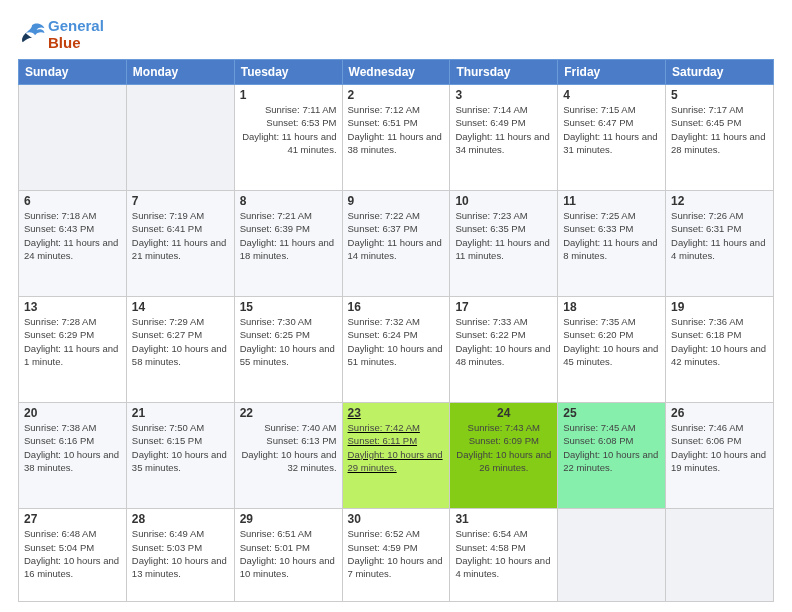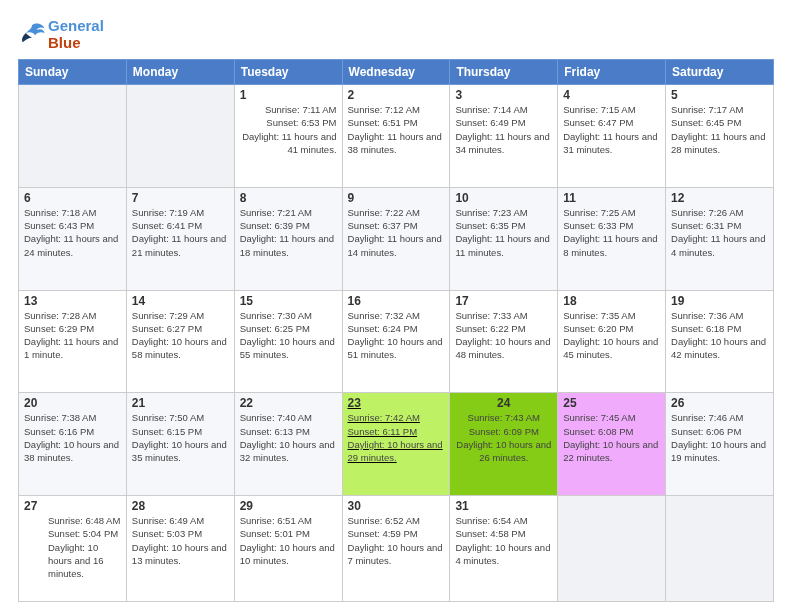--- a/index.html
+++ b/index.html
@@ -265,53 +265,53 @@
 Daylight: 10 hours and 38 minutes.</div>
           </td>
           <td style="background: rgb(245, 247, 250);">
             <span class="day-num">21</span>
             <div class="day-info" style="white-space: pre-line;">Sunrise: 7:50 AM
 Sunset: 6:15 PM
 Daylight: 10 hours and 35 minutes.</div>
           </td>
           <td style="background: rgb(245, 247, 250);">
             <span class="day-num">22</span>
-            <div class="day-info" style="white-space: pre-line;">Sunrise: 7:40 AM
+            <div class="day-info" style="white-space: pre-line; text-align: right;">Sunrise: 7:40 AM
 Sunset: 6:13 PM
 Daylight: 10 hours and 32 minutes.</div>
           </td>
           <td style="background: #bef264; text-decoration: underline;">
             <span class="day-num">23</span>
             <div class="day-info" style="white-space: pre-line;">Sunrise: 7:42 AM
 Sunset: 6:11 PM
 Daylight: 10 hours and 29 minutes.</div>
           </td>
           <td style="background: #84cc16; text-align: center;">
             <span class="day-num">24</span>
             <div class="day-info" style="white-space: pre-line;">Sunrise: 7:43 AM
 Sunset: 6:09 PM
 Daylight: 10 hours and 26 minutes.</div>
           </td>
-          <td style="background: #f0abfc;">
+          <td style="background: #86efac;">
             <span class="day-num">25</span>
             <div class="day-info" style="white-space: pre-line;">Sunrise: 7:45 AM
 Sunset: 6:08 PM
 Daylight: 10 hours and 22 minutes.</div>
           </td>
           <td style="background: rgb(245, 247, 250);">
             <span class="day-num">26</span>
             <div class="day-info" style="white-space: pre-line;">Sunrise: 7:46 AM
 Sunset: 6:06 PM
 Daylight: 10 hours and 19 minutes.</div>
           </td>
         </tr>
         <tr class="last-row">
           <td>
             <span class="day-num">27</span>
-            <div class="day-info" style="white-space: pre-line; margin-left: 24px;">Sunrise: 6:48 AM
+            <div class="day-info" style="white-space: pre-line;">Sunrise: 6:48 AM
 Sunset: 5:04 PM
 Daylight: 10 hours and 16 minutes.</div>
           </td>
           <td>
             <span class="day-num">28</span>
             <div class="day-info" style="white-space: pre-line;">Sunrise: 6:49 AM
 Sunset: 5:03 PM
 Daylight: 10 hours and 13 minutes.</div>
           </td>
           <td>

